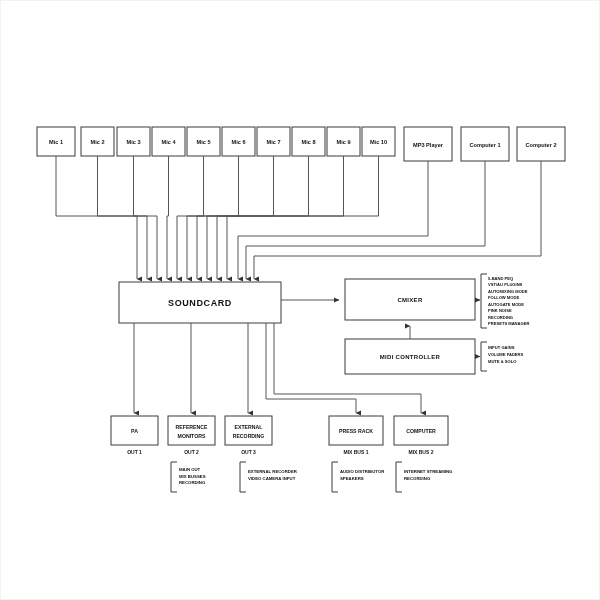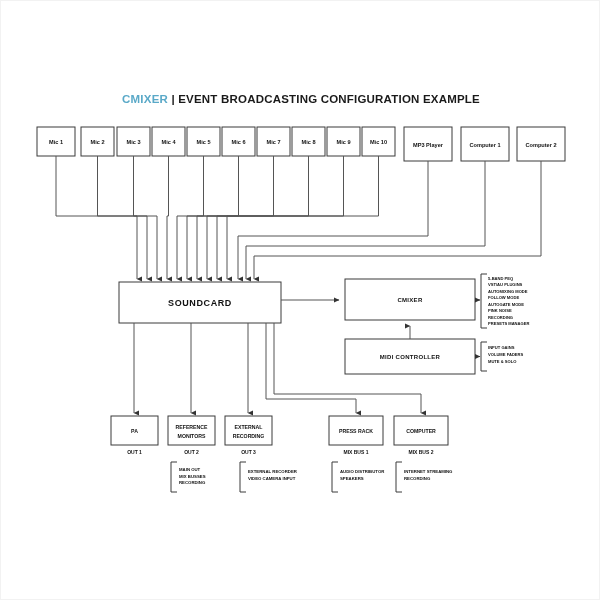--- a/index.html
+++ b/index.html
@@ -100,23 +100,20 @@
     font-size: 4.1px;
     font-weight: bold;
     text-anchor: start;
   }
 </style>
 </head>
 <body>
 
 <div id="page">
 
-  <div id="title">
-    <span class="brand">CMIXER</span><span class="rest"> | </span><span class="rest">EVENT BROADCASTING CONFIGURATION EXAMPLE</span>
-  </div>
 
   <svg id="diagram" viewBox="0 0 600 600">
     <defs>
       <marker id="arrowDown" markerWidth="6" markerHeight="6" refX="3" refY="5" orient="auto" markerUnits="userSpaceOnUse">
         <path d="M0.6,0 L5.4,0 L3,5.4 Z" fill="#333333"></path>
       </marker>
       <marker id="arrowRight" markerWidth="6" markerHeight="6" refX="5" refY="3" orient="auto" markerUnits="userSpaceOnUse">
         <path d="M0,0.6 L0,5.4 L5.4,3 Z" fill="#333333"></path>
       </marker>
       <marker id="arrowUp" markerWidth="6" markerHeight="6" refX="3" refY="5" orient="auto" markerUnits="userSpaceOnUse">

